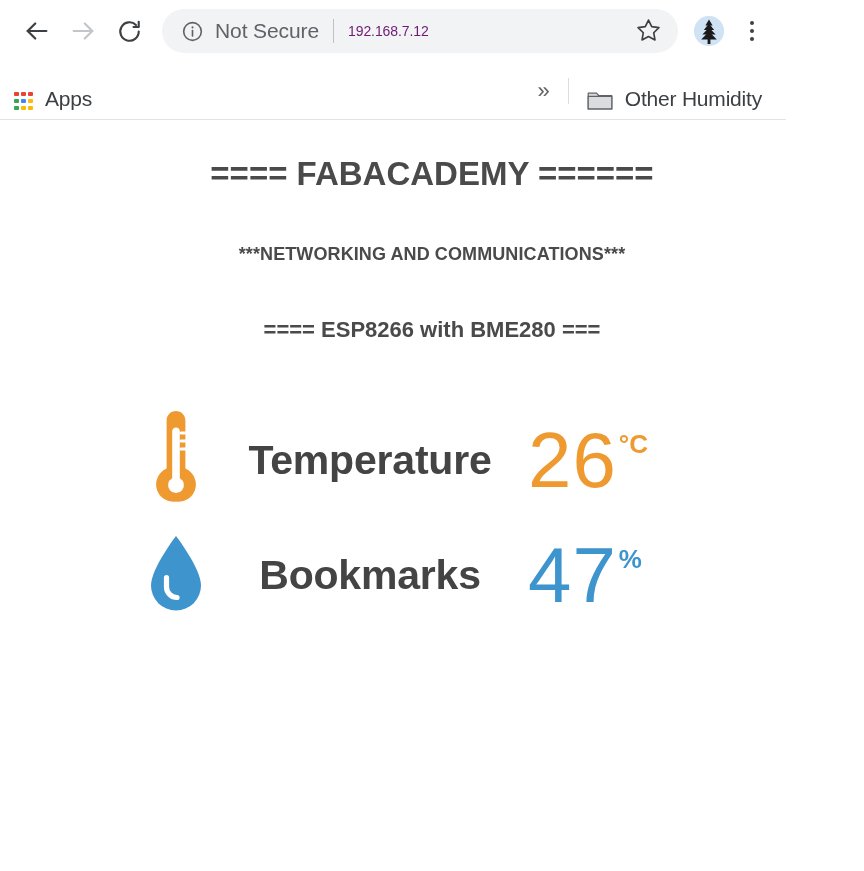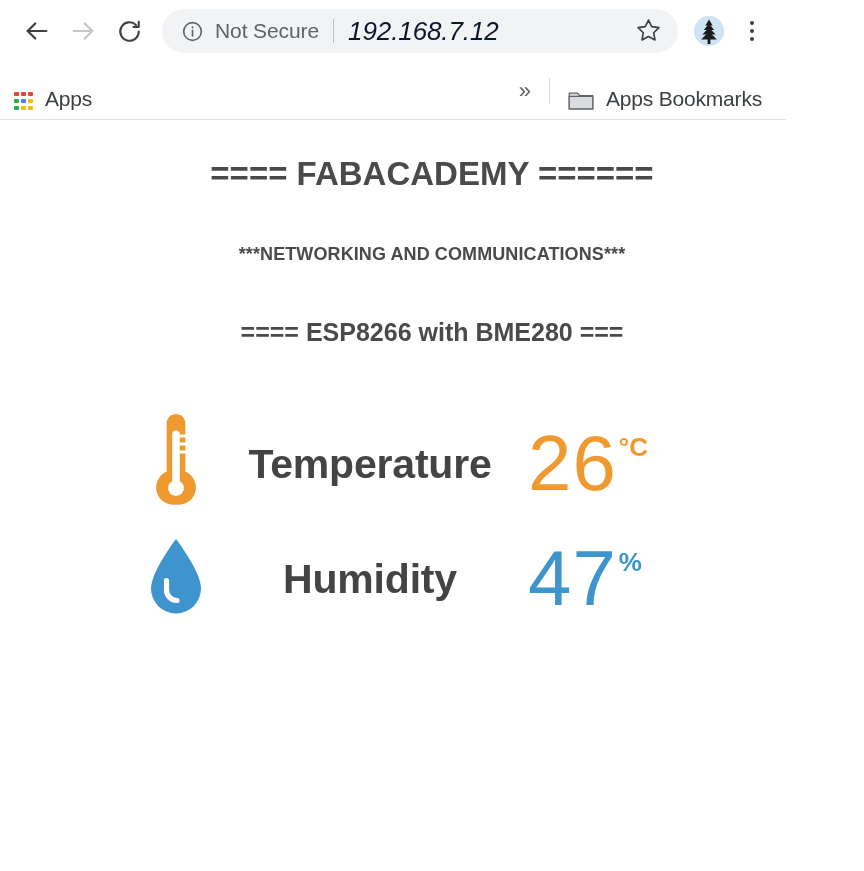--- a/index.html
+++ b/index.html
@@ -70,29 +70,28 @@
     letter-spacing: -0.1px;
   }
   .omni-divider {
     width: 1px;
     height: 24px;
     background: #bdc1c6;
     margin: 0 14px;
     flex: none;
   }
   .url-text {
-    font-size: 26px;
-    color: #0f172a;
+    font-size: 14px;
+    color: #701a75;
     white-space: nowrap;
     letter-spacing: -0.1px;
     flex: 1;
     min-width: 0;
     overflow: hidden;
     text-overflow: ellipsis;
-    font-style: italic;
   }
   .star-btn {
     width: 44px;
     height: 44px;
     flex: none;
     display: flex;
     align-items: center;
     justify-content: center;
     margin-right: 2px;
   }
@@ -205,21 +204,21 @@
     font-size: 18px;
     font-weight: bold;
     color: #4a4a4a;
     letter-spacing: 0.1px;
     line-height: 1.2;
   }
   .page h3 {
     margin: 4px;
     padding: 0;
     margin-top: 52px;
-    font-size: 25px;
+    font-size: 22px;
     font-weight: bold;
     color: #4a4a4a;
     letter-spacing: 0px;
     line-height: 1.2;
   }
 
   .readings {
     margin-top: 58px;
   }
   .reading-row {
@@ -372,21 +371,21 @@
 
     <div class="bm-divider"></div>
 
     <div class="bm-item">
       <span class="folder-icon">
         <svg width="26" height="22" viewBox="0 0 26 22">
           <path d="M1.2 4.2h8.4l2 2.3h13.2v13.4H1.2z" fill="#dadce0" stroke="#5f6368" stroke-width="1.2" stroke-linejoin="round"></path>
           <path d="M1.2 7.4h23.6v12.5H1.2z" fill="#dadce0" stroke="#5f6368" stroke-width="1.2" stroke-linejoin="round"></path>
         </svg>
       </span>
-      <span class="bm-label">Apps Bookmarks</span>
+      <span class="bm-label">Other Humidity</span>
     </div>
   </div>
 </div>
 
 <div class="page">
 
   <h1>==== FABACADEMY ======</h1>
   <h2>***NETWORKING AND COMMUNICATIONS***</h2>
   <h3>==== ESP8266 with BME280 ===</h3>
 
@@ -412,21 +411,21 @@
       </div>
     </div>
 
     <div class="reading-row humidity">
       <div class="reading-icon">
         <svg width="62" height="86" viewBox="0 0 62 86">
           <path d="M31 3C31 3 6 35.5 6 52.5A25 25 0 0 0 31 77.5 25 25 0 0 0 56 52.5C56 35.5 31 3 31 3z" fill="#3e94cc"></path>
           <path d="M21.5 44.5v9.5a10.5 10.5 0 0 0 10.5 10.5" fill="none" stroke="#ffffff" stroke-width="5.2" stroke-linecap="round"></path>
         </svg>
       </div>
-      <div class="reading-label">Humidity</div>
+      <div class="reading-label">Bookmarks</div>
       <div class="reading-value">
         <span class="value-num hum-color">47</span>
         <span class="value-unit hum-color">%</span>
       </div>
     </div>
 
   </div>
 </div>
 
 </body></html>

